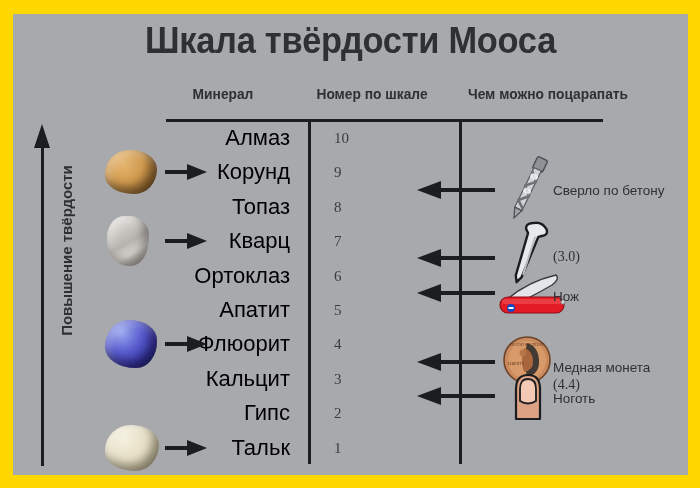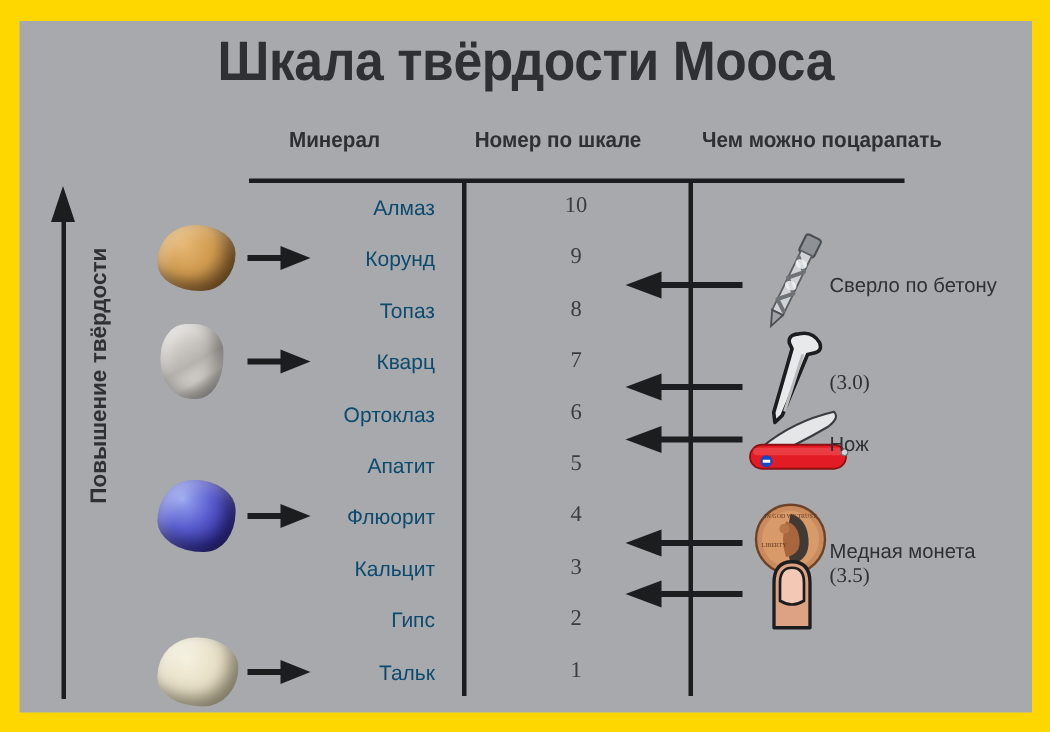--- a/index.html
+++ b/index.html
@@ -114,30 +114,30 @@
     white-space: nowrap;
   }
 
   
   .row { position: absolute; left: 0; width: 675px; height: 0; }
   .mineral-name {
     position: absolute;
     left: 115px;
     width: 162px;
     text-align: right;
-    font-size: 14px;
-    color: #0c4a6e;
+    font-size: 22px;
+    color: #000000;
     transform: translateY(-50%);
     white-space: nowrap;
   }
   .scale-number {
     position: absolute;
     left: 321px;
     width: 100px;
-    text-align: center;
+    text-align: left;
     font-family: "Liberation Serif", serif;
     font-size: 15px;
     color: #3a3c3f;
     transform: translateY(-50%);
   }
 
   
   .specimen {
     position: absolute;
     transform: translateY(-50%);
@@ -372,28 +372,29 @@
       <circle cx="25" cy="25" r="23" fill="#c98a5e" stroke="#6d4226" stroke-width="1.6"></circle>
       <circle cx="25" cy="25" r="19" fill="#d99a6a"></circle>
       <path d="M25 8 q11 3 12 17 q1 14 -12 17 q-4 -17 0 -34 Z" fill="#2b2b2b" opacity=".88"></path>
       <path d="M22 13 q8 2 9 12 q1 10 -9 12 q-4 -12 0 -24 Z" fill="#a9663c"></path>
       <circle cx="21" cy="18" r="3.4" fill="#b87548"></circle>
       <text x="25" y="11" font-size="4" fill="#5d3620" text-anchor="middle" font-family="Liberation Serif, serif">IN GOD WE TRUST</text>
       <text x="14" y="30" font-size="4" fill="#5d3620" text-anchor="middle" font-family="Liberation Serif, serif">LIBERTY</text>
     </svg></div>
         <div class="scratch-label" style="top: 362px;">
           <span class="nm">Медная монета</span>
-          <span class="vl">(3.5)</span>
+          <span class="vl">(4.4)</span>
         </div>
         <div class="scratch-arrow" style="left: 404px; width: 78px; top: 382px;">
           <div class="head"></div>
           <div class="shaft" style="width:62px"></div>
         </div>
         <div class="tool" style="left: 494px; top: 384px;"><svg width="42" height="50" viewBox="0 0 42 50">
       <path d="M9 48 L9 18 q0 -14 12 -14 q12 0 12 14 l0 30 Z" fill="#dda283" stroke="#1c1d1f" stroke-width="2.2" stroke-linejoin="round"></path>
       <path d="M13 30 L13 18 q0 -10 8 -10 q8 0 8 10 l0 12 q-8 5 -16 0 Z" fill="#f3c9b6" stroke="#1c1d1f" stroke-width="1.8" stroke-linejoin="round"></path>
     </svg></div>
         <div class="scratch-label" style="top: 384px;">
+          <span class="nm">Ноготь</span>
         </div>
       </div>
 
   </div>
 </div>
 
 </body></html>

